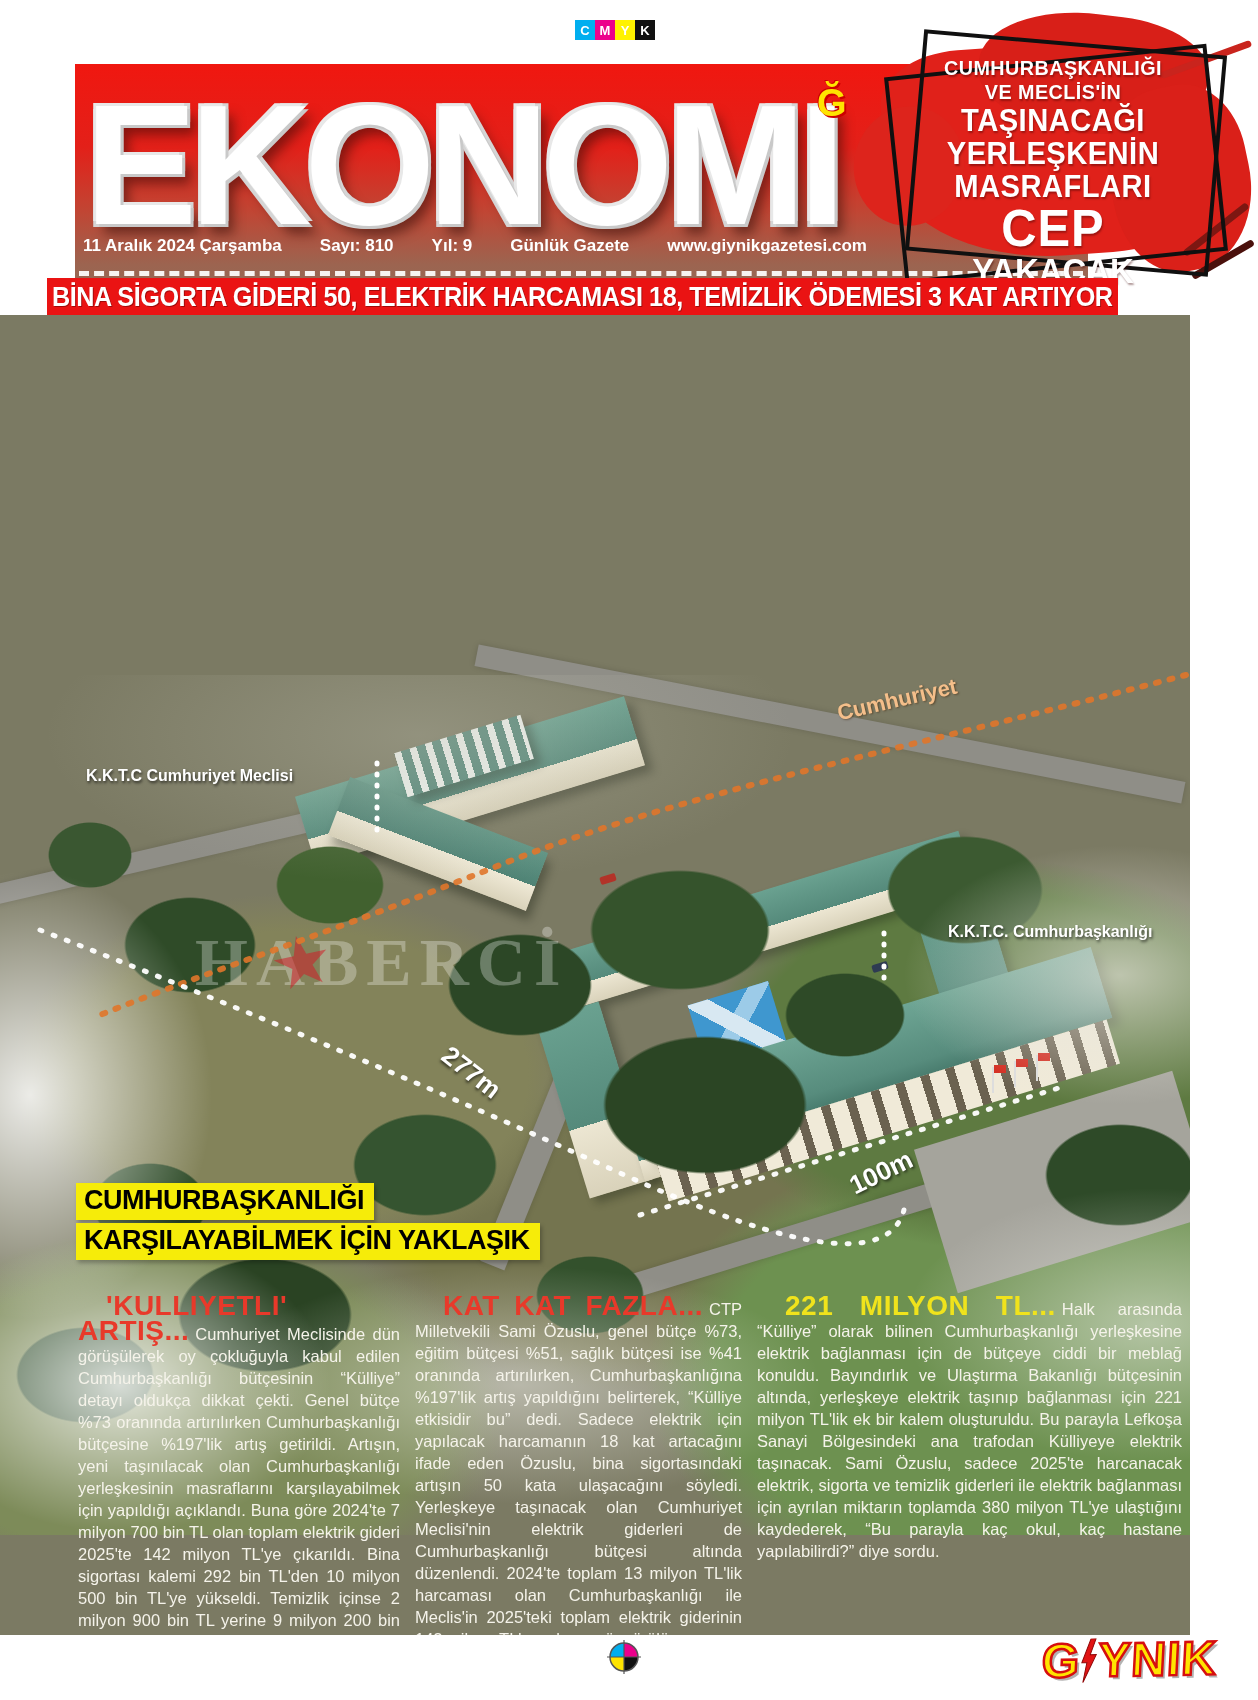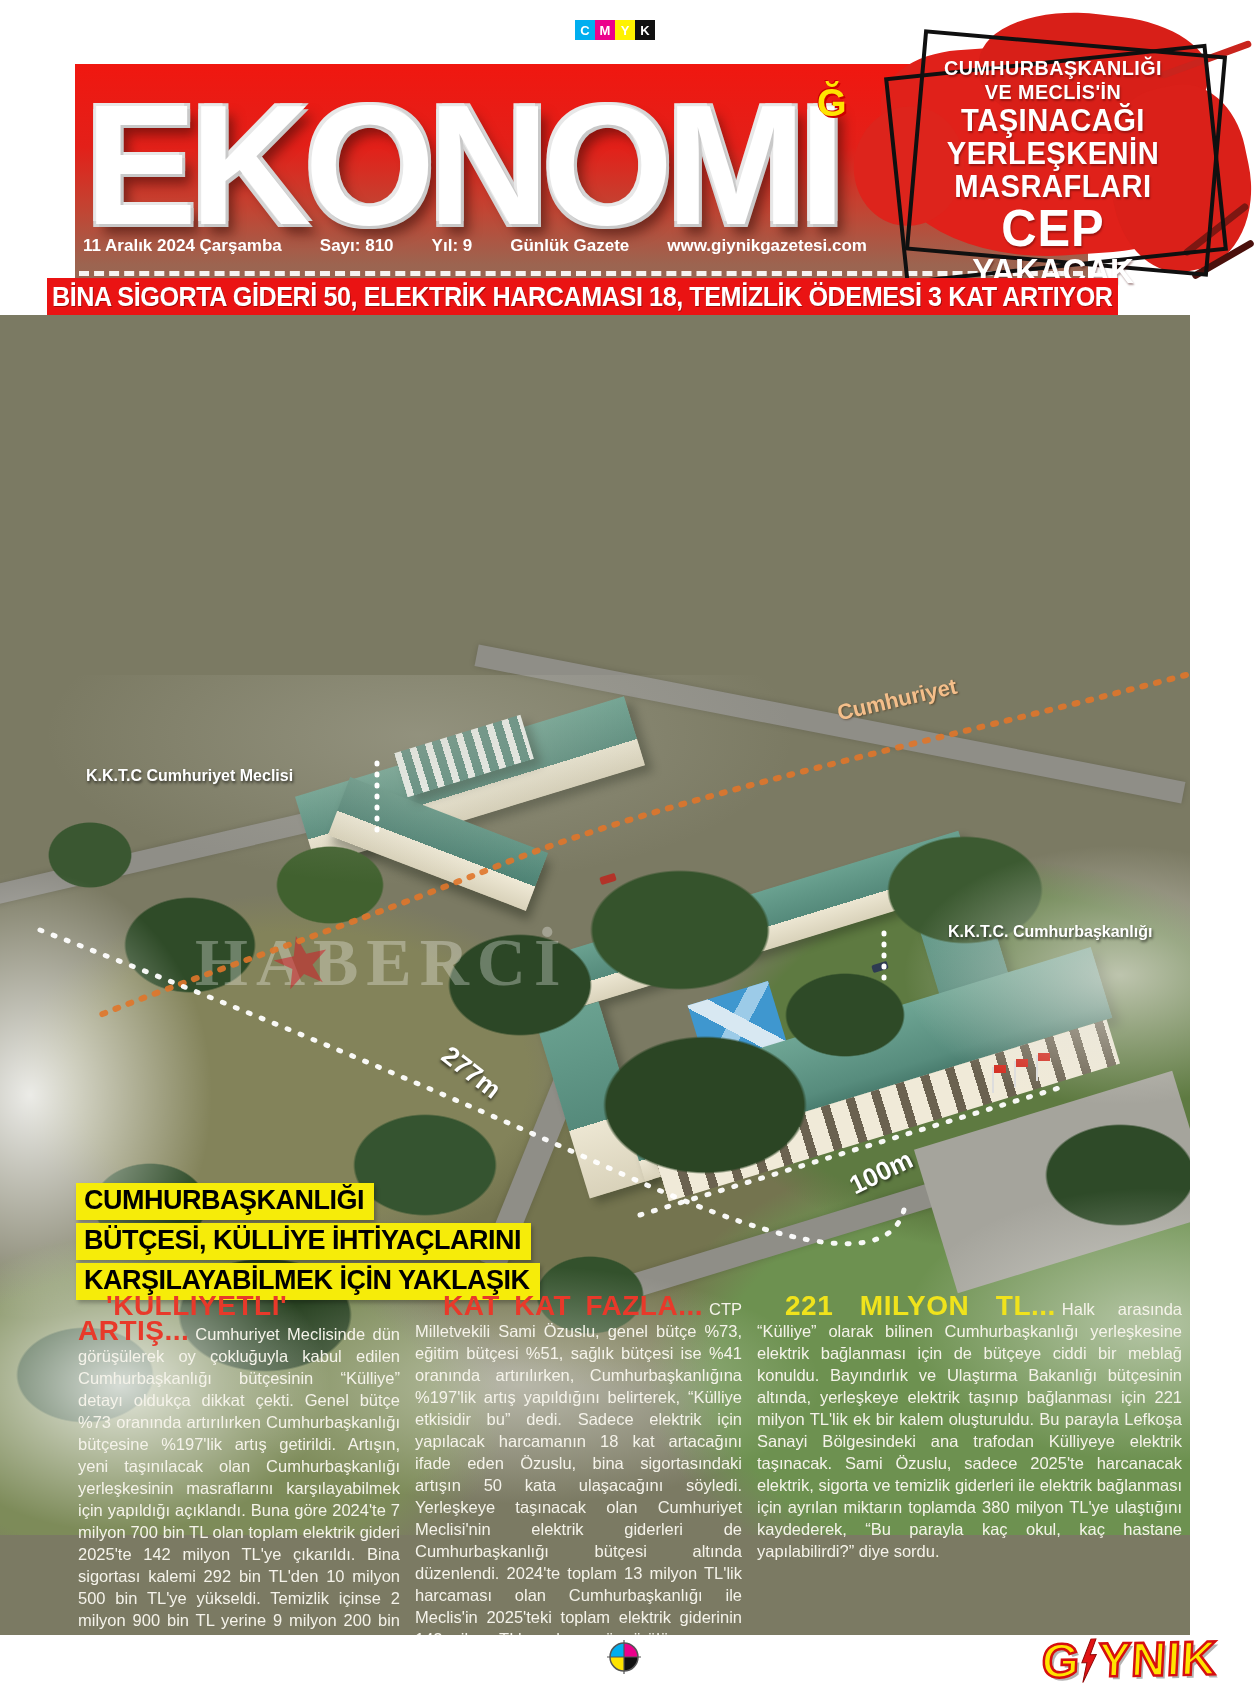--- a/index.html
+++ b/index.html
@@ -275,21 +275,20 @@
 
 
     <div class="ph-label lbl-meclis">K.K.T.C Cumhuriyet Meclisi</div>
     <div class="ph-label lbl-palace">K.K.T.C. Cumhurbaşkanlığı</div>
     <div class="street">Cumhuriyet</div>
     <div class="dist d277">277m</div>
     <div class="dist d100">100m</div>
 
     <div class="highlight">
       <div class="hline">CUMHURBAŞKANLIĞI</div>
-      <div class="hline">BÜTÇESİ, KÜLLİYE İHTİYAÇLARINI</div>
       <div class="hline">KARŞILAYABİLMEK İÇİN YAKLAŞIK</div>
     </div>
 
     <div class="cols">
       <div class="col c1"><span class="lead red">'KÜLLİYETLİ' ARTIŞ...</span><span>Cumhuriyet Meclisinde dün görüşülerek oy çokluğuyla kabul edilen Cumhurbaşkanlığı bütçesinin “Külliye” detayı oldukça dikkat çekti. Genel bütçe %73 oranında artırılırken Cumhurbaşkanlığı bütçesine %197'lik artış getirildi. Artışın, yeni taşınılacak olan Cumhurbaşkanlığı yerleşkesinin masraflarını karşılayabilmek için yapıldığı açıklandı. Buna göre 2024'te 7 milyon 700 bin TL olan toplam elektrik gideri 2025'te 142 milyon TL'ye çıkarıldı. Bina sigortası kalemi 292 bin TL'den 10 milyon 500 bin TL'ye yükseldi. Temizlik içinse 2 milyon 900 bin TL yerine 9 milyon 200 bin TL ayrıldı.</span></div>
       <div class="col c2"><span class="lead red">KAT KAT FAZLA...</span><span>CTP Milletvekili Sami Özuslu, genel bütçe %73, eğitim bütçesi %51, sağlık bütçesi ise %41 oranında artırılırken, Cumhurbaşkanlığına %197'lik artış yapıldığını belirterek, “Külliye etkisidir bu” dedi. Sadece elektrik için yapılacak harcamanın 18 kat artacağını ifade eden Özuslu, bina sigortasındaki artışın 50 kata ulaşacağını söyledi. Yerleşkeye taşınacak olan Cumhuriyet Meclisi'nin elektrik giderleri de Cumhurbaşkanlığı bütçesi altında düzenlendi. 2024'te toplam 13 milyon TL'lik harcaması olan Cumhurbaşkanlığı ile Meclis'in 2025'teki toplam elektrik giderinin 142 milyon TL'ye çıkması öngörülüyor.</span></div>
       <div class="col c3"><span class="lead yellow">221 MİLYON TL...</span><span>Halk arasında “Külliye” olarak bilinen Cumhurbaşkanlığı yerleşkesine elektrik bağlanması için de bütçeye ciddi bir meblağ konuldu. Bayındırlık ve Ulaştırma Bakanlığı bütçesinin altında, yerleşkeye elektrik taşınıp bağlanması için 221 milyon TL'lik ek bir kalem oluşturuldu. Bu parayla Lefkoşa Sanayi Bölgesindeki ana trafodan Külliyeye elektrik taşınacak. Sami Özuslu, sadece 2025'te harcanacak elektrik, sigorta ve temizlik giderleri ile elektrik bağlanması için ayrılan miktarın toplamda 380 milyon TL'ye ulaştığını kaydederek, “Bu parayla kaç okul, kaç hastane yapılabilirdi?” diye sordu.</span></div>
     </div>
   </div>
 

